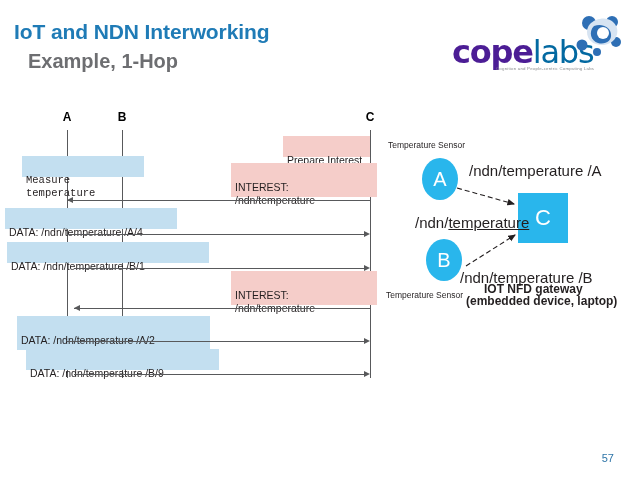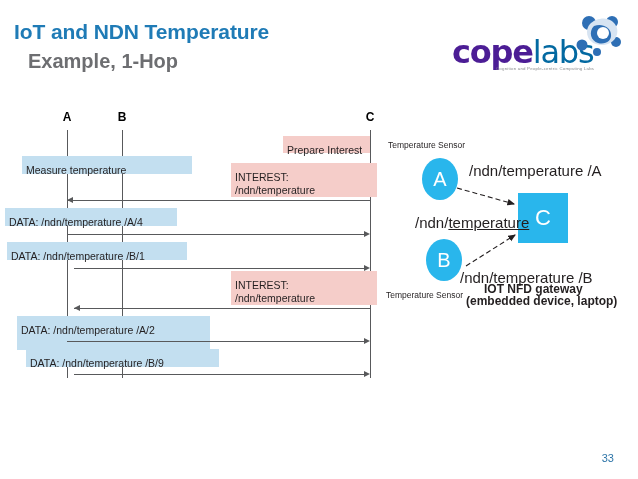--- a/index.html
+++ b/index.html
@@ -93,21 +93,21 @@
   .lifeline {
     position: absolute;
     width: 1px;
     background: #58595b;
   }
   .note {
     position: absolute;
     font-size: 10.5px;
     line-height: 13px;
     color: #231f20;
-    padding: 8px 4px 3px 4px;
+    padding: 18px 4px 3px 4px;
     box-sizing: border-box;
     white-space: pre-line;
   }
   .note-blue { background: #c3dff0; }
   .note-pink { background: #f5cdc9; }
   .msg-line {
     position: absolute;
     height: 1px;
     background: #58595b;
   }
@@ -173,21 +173,21 @@
     position: absolute;
     right: 24px;
     top: 452px;
     font-size: 11px;
     color: #2e75a8;
   }
 </style>
 </head>
 <body>
 
-<div id="slide-title">IoT and NDN Temperature</div>
+<div id="slide-title">IoT and NDN Interworking</div>
 <div id="slide-subtitle">Example, 1-Hop</div>
 
 <div id="logo">
   <div id="logo-wordmark">
     <span id="logo-cope">cope</span><span id="logo-labs">labs</span>
   </div>
   <div id="logo-tagline">Cognition and People-centric Computing Labs</div>
   <svg id="logo-mark" viewBox="0 0 52 46">
     <circle cx="17" cy="9" r="7" fill="#2e6fb5"></circle>
     <circle cx="40" cy="8" r="6" fill="#2e6fb5"></circle>
@@ -205,28 +205,28 @@
   <div class="lifeline-label" style="left:67px;  top:2px;">A</div>
   <div class="lifeline-label" style="left:122px; top:2px;">B</div>
   <div class="lifeline-label" style="left:370px; top:2px;">C</div>
 
   <div class="lifeline" style="left:67px;  top:22px; height:248px;"></div>
   <div class="lifeline" style="left:122px; top:22px; height:248px;"></div>
   <div class="lifeline" style="left:370px; top:22px; height:248px;"></div>
 
   <div class="note note-pink" style="left:283px; top:28px;  width:87px;  height:17px;">Prepare Interest</div>
 
-  <div class="note note-blue" style="left:22px;  top:48px;  width:170px; height:18px;">Measure temperature</div>
+  <div class="note note-blue" style="left:22px;  top:48px;  width:122px; height:18px;font-family:Liberation Mono, monospace;">Measure temperature</div>
 
   <div class="note note-pink" style="left:231px; top:55px;  width:146px; height:34px;">INTEREST:
 /ndn/temperature</div>
 
   <div class="note note-blue" style="left:5px;   top:100px; width:172px; height:18px;">DATA: /ndn/temperature /A/4</div>
 
-  <div class="note note-blue" style="left:7px;   top:134px; width:180px; height:18px;">DATA: /ndn/temperature /B/1</div>
+  <div class="note note-blue" style="left:7px;   top:134px; width:202px; height:18px;">DATA: /ndn/temperature /B/1</div>
 
   <div class="note note-pink" style="left:231px; top:163px; width:146px; height:34px;">INTEREST:
 /ndn/temperature</div>
 
   <div class="note note-blue" style="left:17px;  top:208px; width:193px; height:34px;">DATA: /ndn/temperature /A/2</div>
 
   <div class="note note-blue" style="left:26px;  top:241px; width:193px; height:18px;">DATA: /ndn/temperature /B/9</div>
 
   <div class="msg-line" style="left:67px; top:92px; width:303px;"></div>
   <div class="arrowhead arrow-left" style="left:67px; top:89px;"></div>
@@ -272,13 +272,13 @@
     <defs>
       <marker id="ah" markerWidth="7" markerHeight="7" refX="6" refY="3" orient="auto">
         <path d="M0,0 L7,3 L0,6 z" fill="#231f20"></path>
       </marker>
     </defs>
     <line x1="71" y1="52" x2="128" y2="68" stroke="#231f20" stroke-width="1.1" stroke-dasharray="5,3" marker-end="url(#ah)"></line>
     <line x1="80" y1="130" x2="129" y2="99" stroke="#231f20" stroke-width="1.1" stroke-dasharray="5,3" marker-end="url(#ah)"></line>
   </svg>
 </div>
 
-<div id="page-number">33</div>
+<div id="page-number">57</div>
 
 </body></html>

